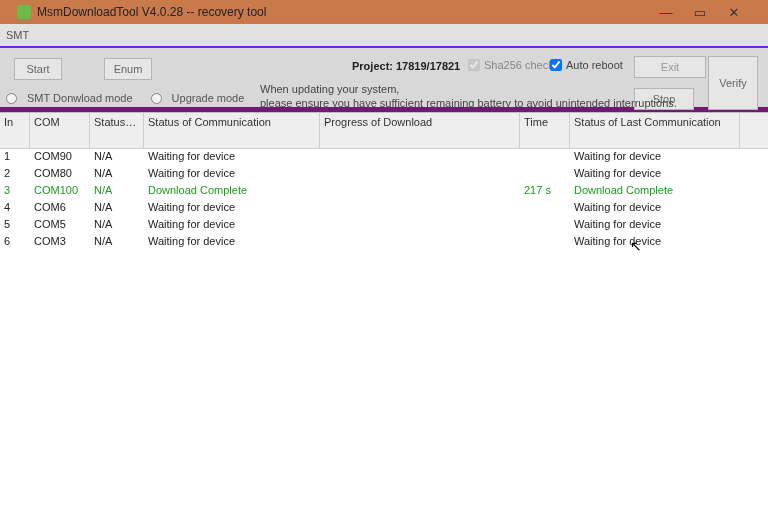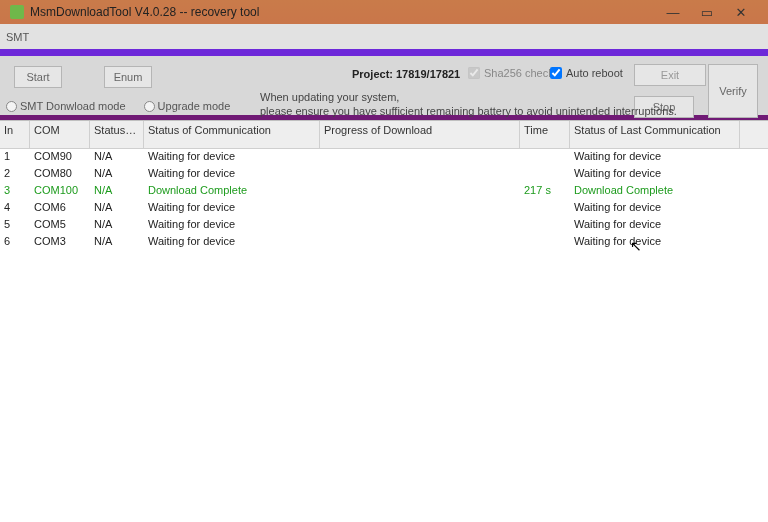--- a/index.html
+++ b/index.html
@@ -10,46 +10,46 @@
     width: 768px;
     height: 522px;
     overflow: hidden;
     color: #222;
   }
   .titlebar {
     height: 24px;
     background: linear-gradient(#c97b4a, #c9764a);
     display: flex;
     align-items: center;
-    padding: 0 10px;
+    padding: 0 17px;
     color: #222;
   }
   .titlebar .logo {
     width: 14px; height: 14px;
     background: #6fb84a;
     border-radius: 2px;
     margin-right: 6px;
   }
   .titlebar .title { flex: 1; font-size: 12px; }
   .winbtn {
     width: 34px; height: 20px;
     display: flex; align-items: center; justify-content: center;
     font-size: 13px;
     color: #333;
     cursor: pointer;
   }
   .smt-tab {
-    height: 32px;
+    height: 24px;
     background: #e2e2e2;
     display: flex;
     align-items: center;
     padding-left: 6px;
     font-size: 11px;
     color: #555;
-    border-bottom: 7px solid #6d28d9;
+    border-bottom: 2px solid #6d28d9;
   }
   .toolbar {
     background: #d8d8d8;
     height: 64px;
     position: relative;
     border-bottom: 5px solid #701a75;
   }
   .btn {
     border: 1px solid #b5b5b5;
     background: #e6e6e6;
@@ -75,37 +75,37 @@
   .btn-verify{ position:absolute; left:708px; top:8px;  width:50px; height:54px; }
   .warn {
     position:absolute; left:260px; top:34px;
     font-size:11px; color:#444; line-height:1.3;
   }
   .modes {
     position:absolute; left:6px; top:44px;
     display:flex; gap:18px; align-items:center;
     font-size:11px; color:#555;
   }
-  .radio { display:flex; align-items:center; gap:3px; }
+  .radio { display:flex; align-items:center; gap:10px; }
   .radio .dot {
     width:11px; height:11px; border:1px solid #888; border-radius:50%;
     background:#f4f4f4;
   }
   .table {
     background:#fff;
     height: calc(522px - 24px - 20px - 64px);
     overflow:auto;
     border-top:1px solid #c0c0c0;
   }
   .thead {
     display:grid;
     grid-template-columns: 30px 60px 54px 176px 200px 50px 170px;
     background:#eeeeee;
     border-bottom:1px solid #cfcfcf;
-    height:28px;
+    height:36px;
     font-size:11px;
     color:#333;
   }
   .th {
     border-right:1px solid #cfcfcf;
     padding:3px 4px;
     white-space:nowrap; overflow:hidden; text-overflow:ellipsis;
   }
   .trow {
     display:grid;

